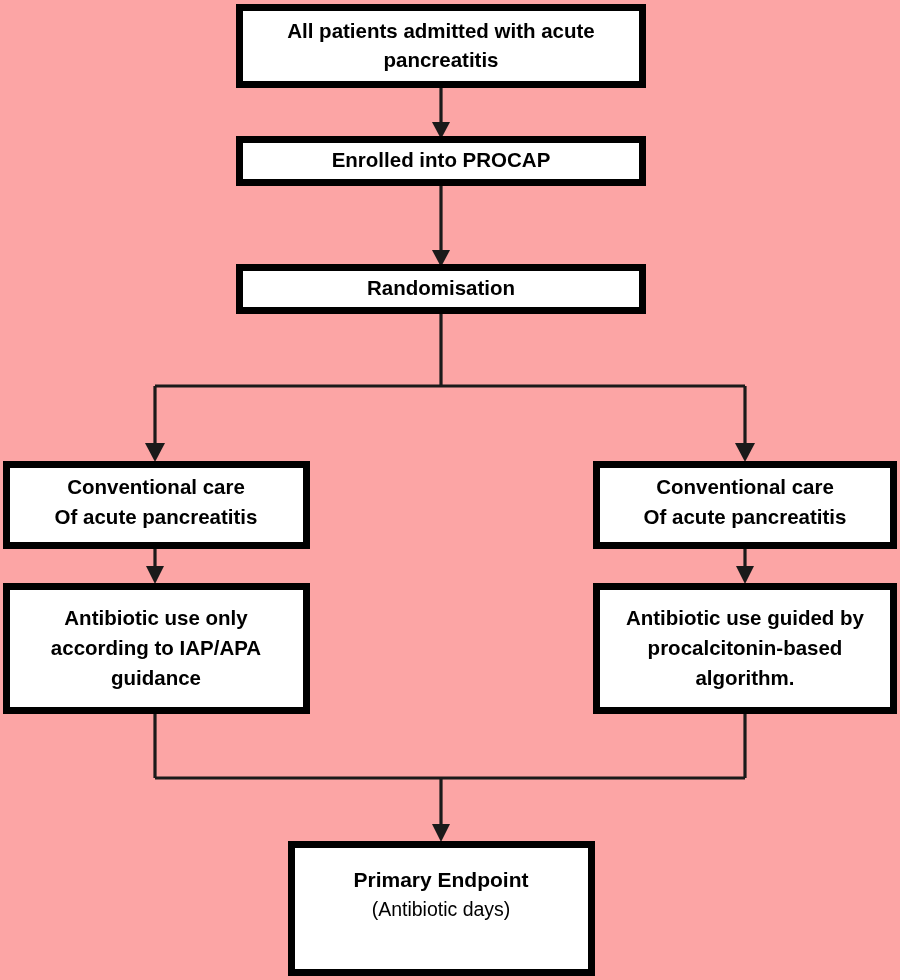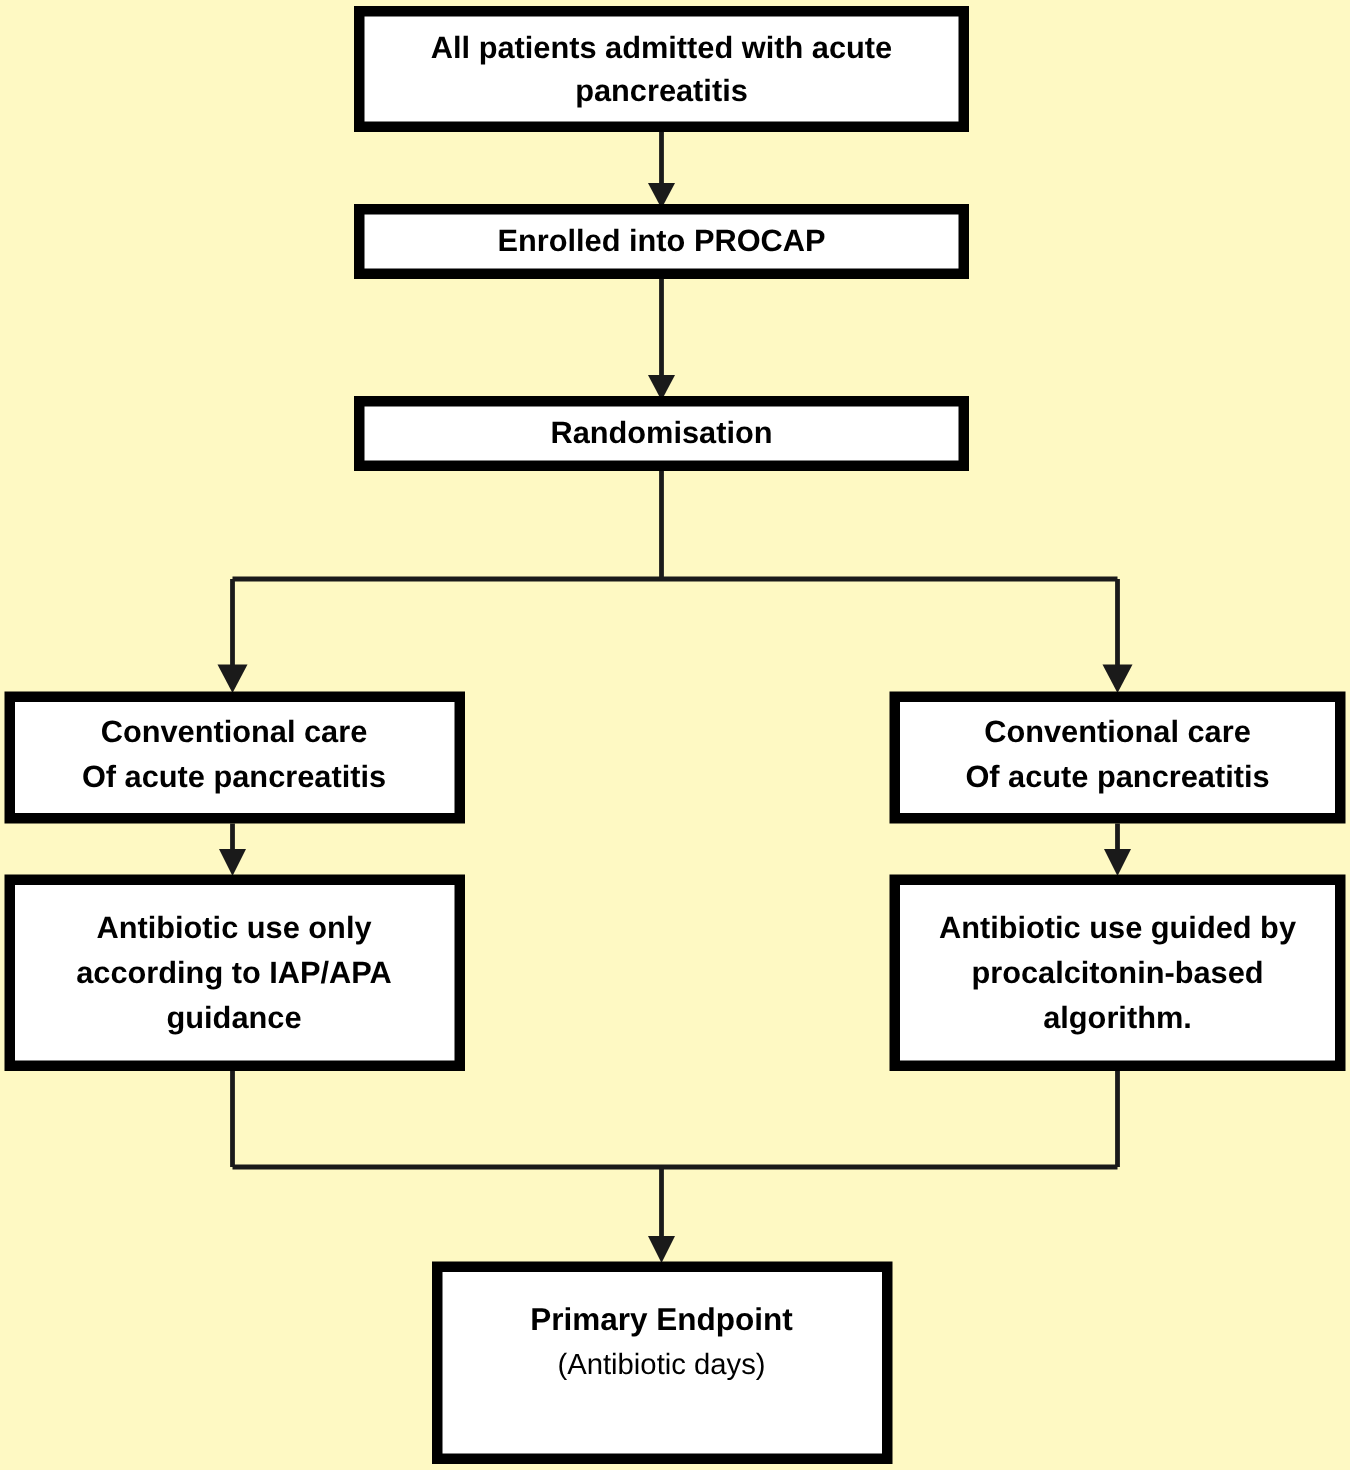--- a/index.html
+++ b/index.html
@@ -11,21 +11,21 @@
   body {
     width: 900px;
     height: 980px;
     font-family: "Liberation Sans", sans-serif;
     overflow: hidden;
   }
   #flowchart-root {
     position: relative;
     width: 900px;
     height: 980px;
-    background: #fef9c3;
+    background: #fca5a5;
   }
   svg.flow-canvas {
     position: absolute;
     left: 0;
     top: 0;
     width: 900px;
     height: 980px;
     display: block;
   }
   .node-rect {

